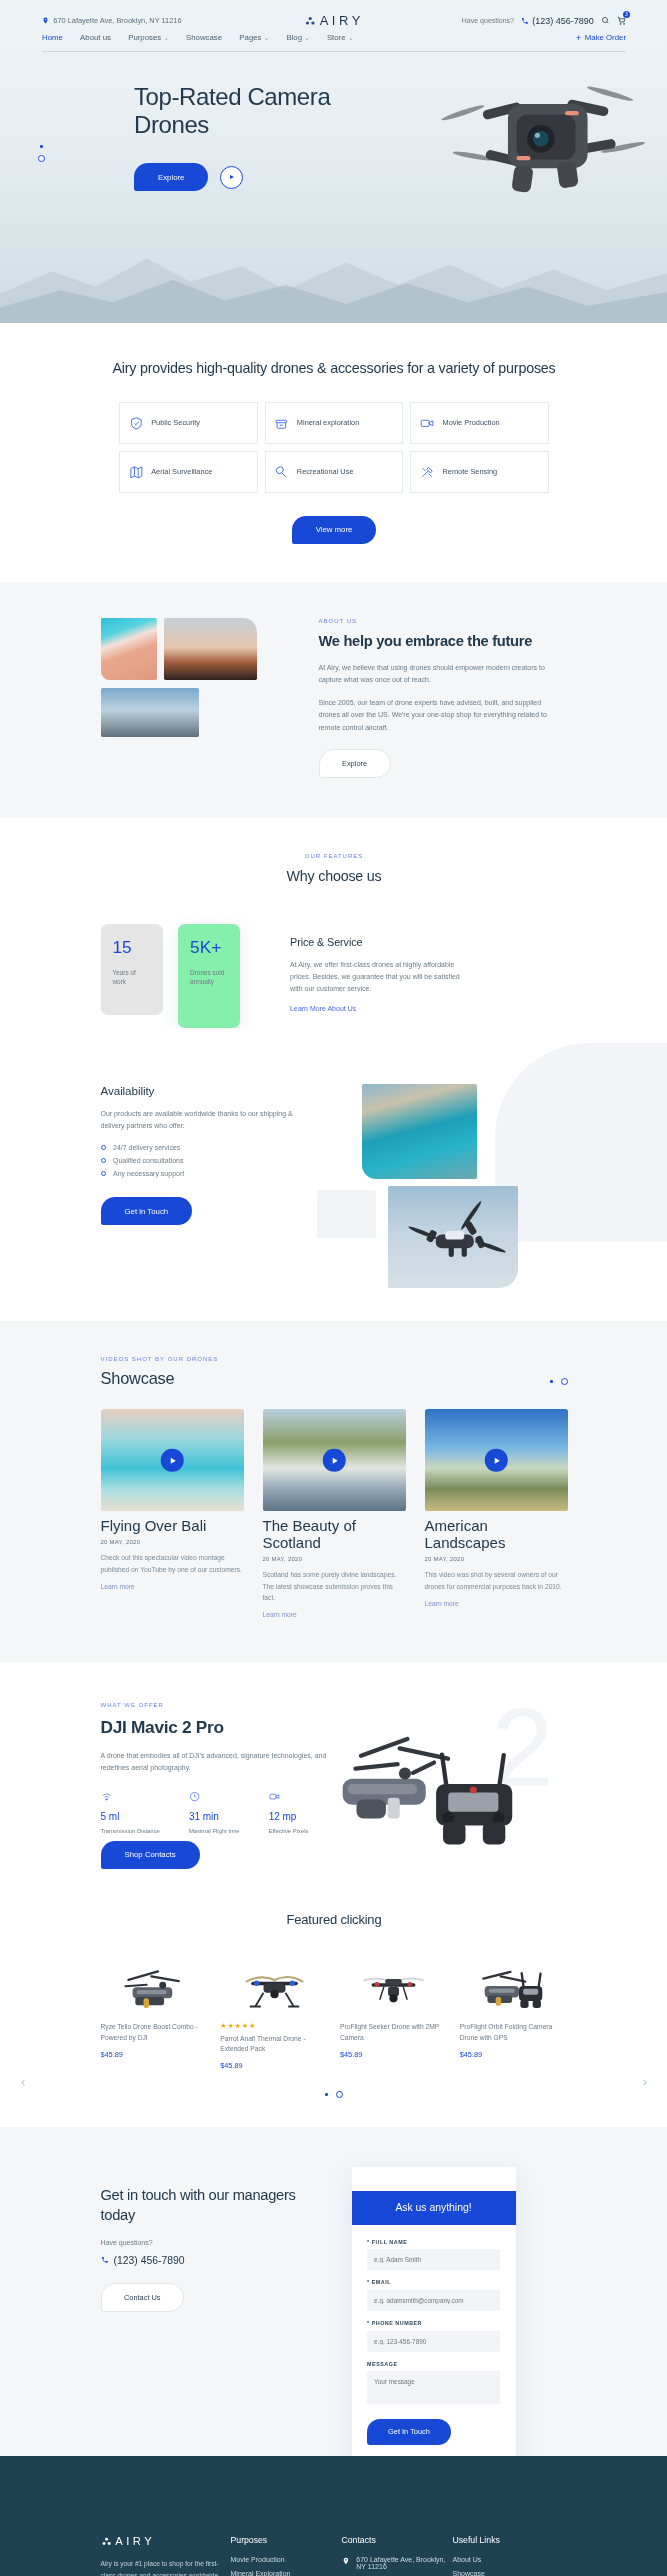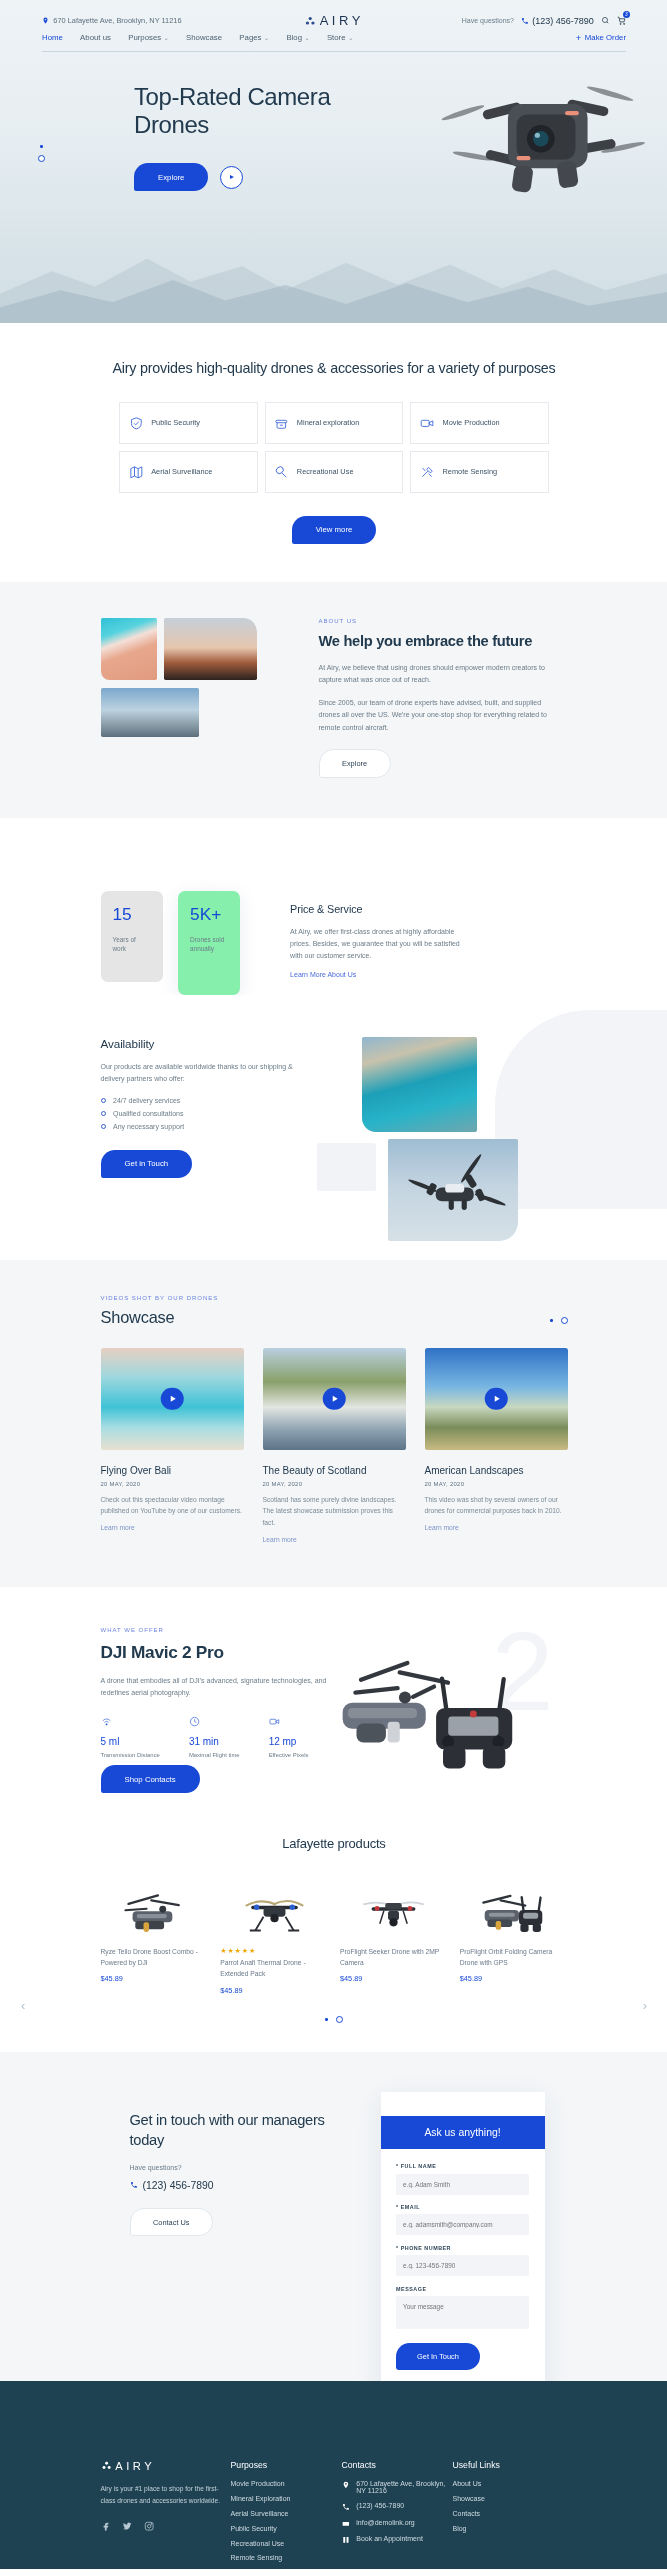--- a/index.html
+++ b/index.html
@@ -111,21 +111,21 @@
   .stat.grey { background:#e5e5e5; height:91px; }
   .stat.white { background:#86efac; box-shadow:0 4.3px 19px rgba(40,70,110,.10); height:104px; margin-left:15.6px;}
   .statNum { font-size:17.3px; color:#1749d6; font-weight:400; line-height:1; }
   .statLbl { font-size:6.4px; color:#6b7c88; margin-top:11.2px; line-height:1.5; }
   .priceBlk { margin-left:50px; width:173px; padding-top:12px; }
   .h4 { font-size:10.8px; font-weight:400; color:#223a4e; letter-spacing:-0.1px;}
   .link-blue { color:#4a6ad8; font-size:7px; display:inline-block; margin-top:9.5px; }
 
   
   .avail { position:relative; background:#fff; padding:42px 0 50px; }
-  .availIn { width:467px; margin:0 auto; display:flex; position:relative; z-index:2;}
+  .availIn { width:467px; margin:14px auto; display:flex; position:relative; z-index:2;}
   .availL { width:216px; }
   .ul { margin-top:12px; list-style:none; }
   .ul li { font-size:7px; color:#6b7c88; margin-bottom:6px; display:flex; align-items:center; gap:7px; }
   .ul li::before { content:""; width:3.5px;height:3.5px;border-radius:50%;border:1px solid #3461d8; }
   .availR { position:relative; width:234px; height:173px; }
   .av1 { position:absolute; left:45px; top:0; width:115px; height:95px; border-radius:1.7px 1.7px 1.7px 14px;
     background:linear-gradient(165deg,#8fb7cf 0%,#c8c2ac 22%,#1d9fb8 48%,#27b3c9 70%,#6fa7ae 100%); }
   .av2 { position:absolute; left:0px; top:106px; width:59px; height:48px; background:#f1f3f6; border-radius:2.6px;}
   .av3 { position:absolute; left:71px; top:102px; width:130px; height:102px; border-radius:1.7px 1.7px 19px 1.7px;
     background:linear-gradient(180deg,#9fbdd3 0%,#c3d4e0 45%,#d6e0e7 100%); }
@@ -141,21 +141,21 @@
   .vthumb { height:102px; border-radius:2.6px; position:relative; overflow:hidden; }
   .v1 { background:linear-gradient(180deg,#e7cfc2 0%,#9fd8de 28%,#3fc2d6 58%,#a8dde2 78%,#e8e0d0 100%); }
   .v2 { background:linear-gradient(180deg,#b9cfe0 0%,#8aa06a 33%,#e3e6e2 58%,#8ea3b2 80%,#5d7487 100%); }
   .v3 { background:linear-gradient(180deg,#2f72c6 0%,#78b6e2 38%,#c8d8c0 58%,#7a8c5a 78%,#c9ba82 100%); }
   .pbtn {
     position:absolute; left:50%; top:50%; transform:translate(-50%,-50%);
     width:22.5px; height:22.5px; border-radius:50%; background:#1749d6;
     display:flex; align-items:center; justify-content:center;
   }
   .pbtn .tri { width:0;height:0;border-left:5.2px solid #fff;border-top:3.5px solid transparent;border-bottom:3.5px solid transparent;margin-left:1.7px;}
-  .vTitle { font-size:10px; color:#223a4e; margin-top:15px; }
+  .vTitle { font-size:15px; color:#223a4e; margin-top:6px; }
   .vDate { font-size:5.9px; letter-spacing:0.3px; color:#5d7183; margin-top:5.2px; }
   .vDesc { font-size:6.7px; line-height:1.68; color:#7b8b97; margin-top:7px; }
   .vLink { font-size:6.7px; color:#7f93c9; margin-top:7.8px; display:inline-block; }
 
   
   .offer { background:#fff; padding:40px 0 35px; position:relative; overflow:hidden;}
   .offerIn { width:467px; margin:0 auto; display:flex; }
   .offerL { width:227px; }
   .specs { display:flex; margin-top:15.6px; gap:29px; }
   .spec svg { width:11.2px; height:11.2px; color:#3461d8; }
@@ -173,21 +173,21 @@
   .stars { color:#f0a500; font-size:7px; letter-spacing:0.9px; margin-bottom:3.5px; }
   .pname { font-size:6.7px; line-height:1.62; color:#69798a; }
   .pprice { font-size:7.3px; color:#1749d6; margin-top:6px; }
   .arrowL, .arrowR { position:absolute; top:170px; font-size:13px; color:#b7c3cd; }
   .arrowL { left:21px; } .arrowR { right:21px; }
   .prodDots { margin-top:21px; display:flex; align-items:center; justify-content:center; gap:7.8px; }
 
   
   .contact { background:#f4f6f8; padding:40px 0 0; position:relative; }
   .contactIn { width:467px; margin:0 auto; display:flex; position:relative;}
-  .cL { width:216px; padding-top:19px;margin-left:29px; }
+  .cL { width:216px; padding-top:19px; }
   .h2l { font-size:14.7px; font-weight:400; line-height:1.34; color:#223a4e; letter-spacing:-0.3px;}
   .cPhone { font-size:10.4px; color:#21384a; margin-top:6px; display:flex; align-items:center; gap:5.2px;}
   .cR { width:164px; margin-left:35px; background:#fff; box-shadow:0 7px 26px rgba(40,70,110,.09); }
   .formHead { background:#1749d6; color:#fff; text-align:center; font-size:10.4px; padding:11.2px 0;margin-top:24px; }
   .formBody { padding:14px 15.6px 15.6px; }
   .flabel { font-size:5.4px; letter-spacing:0.5px; color:#2e4458; text-transform:uppercase; font-weight:bold; margin-bottom:4.3px;}
   .finput {
     width:100%; background:#f2f4f7; border:none; border-radius:1.7px;
     padding:7px 7px; font-size:6.4px; color:#aab6c1; font-family:inherit; margin-bottom:9.5px;
   }
@@ -376,20 +376,24 @@
         <div class="eyebrow">ABOUT US</div>
         <h3 class="h3">We help you embrace the future</h3>
         <p class="p">At Airy, we believe that using drones should empower modern creators to capture what was once out of reach.</p>
         <p class="p">Since 2005, our team of drone experts have advised, built, and supplied drones all over the US. We're your one-stop shop for everything related to remote control aircraft.</p>
         <button class="btn-ghost">Explore</button>
       </div>
     </div>
   </section>
 
   <section class="features">
+    <div class="center">
+      <div class="eyebrow">OUR FEATURES</div>
+      <h2 class="h2" style="margin-top:7px">Why choose us</h2>
+    </div>
     <div class="statsRow">
       <div class="stat grey">
         <div class="statNum">15</div>
         <div class="statLbl">Years of work</div>
       </div>
       <div class="stat white">
         <div class="statNum">5K+</div>
         <div class="statLbl">Drones sold annually</div>
       </div>
       <div class="priceBlk">
@@ -546,21 +550,21 @@
             <rect x="194" y="32" width="5" height="40" rx="2.5" transform="rotate(8 194 32)"></rect>
             <rect x="126" y="112" width="26" height="26" rx="7"></rect>
             <rect x="172" y="112" width="26" height="26" rx="7"></rect>
           </g>
         </svg>
       </div>
     </div>
   </section>
 
   <section class="products">
-    <h2 class="h2" style="font-size:13px">Lafayette products</h2>
+    <h2 class="h2" style="font-size:13px">Featured clicking</h2>
     <span class="arrowL">‹</span>
     <span class="arrowR">›</span>
     <div class="prodGrid">
       <div>
         <div class="pimg">
           <svg viewBox="0 0 100 70">
               <g fill="#5b616a">
                 <rect x="18" y="34" width="58" height="16" rx="6"></rect>
                 <rect x="24" y="38" width="44" height="6" rx="3" fill="#888f98"></rect>
                 <rect x="22" y="48" width="42" height="12" rx="4" fill="#3e434a"></rect>

